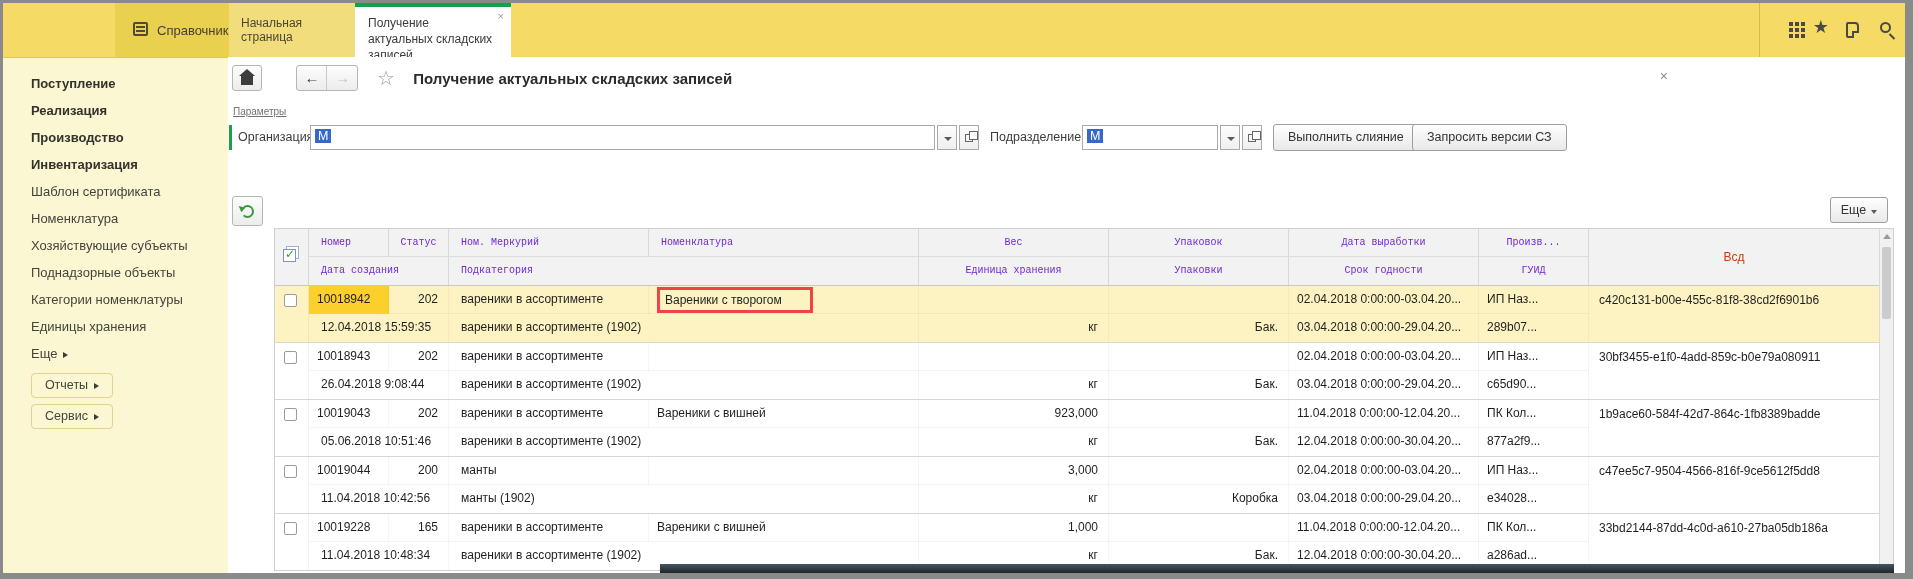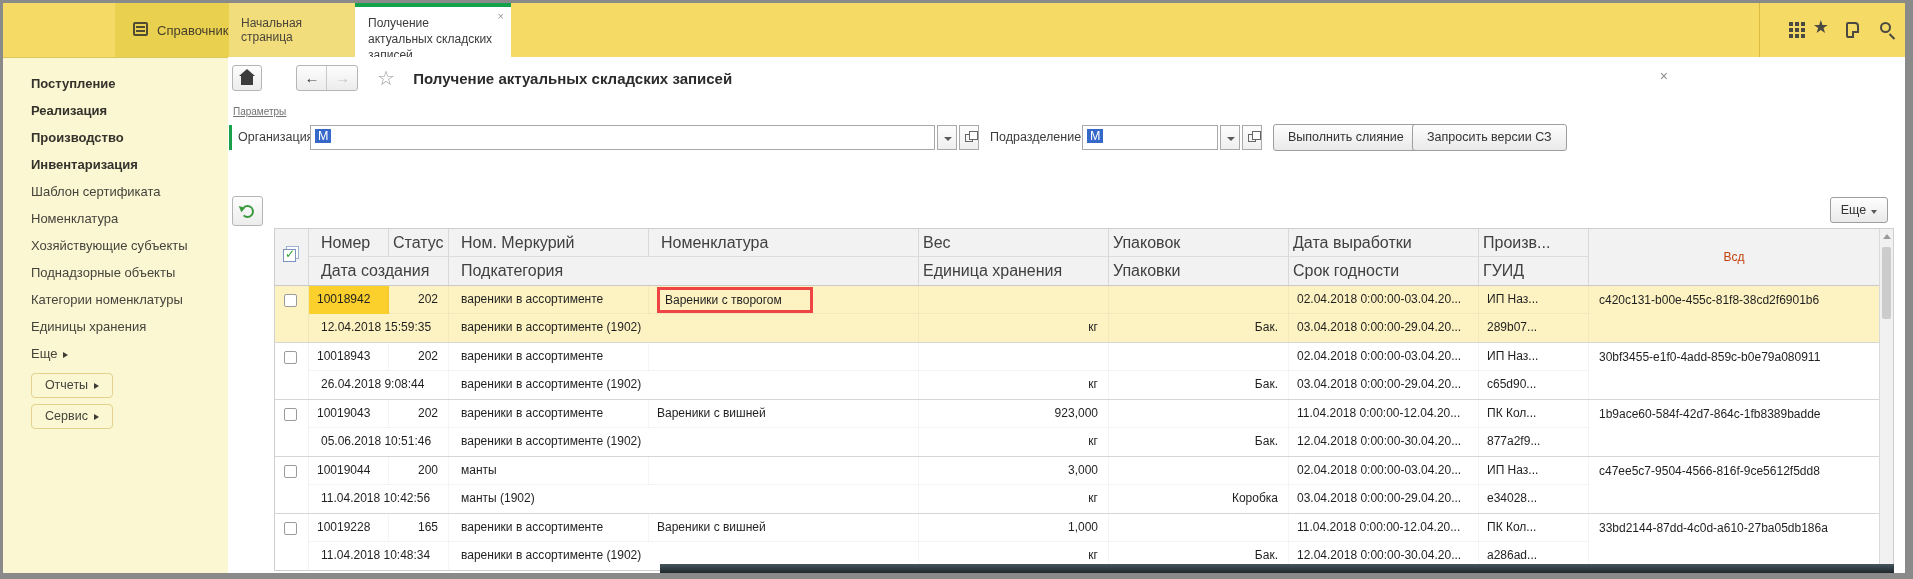--- a/index.html
+++ b/index.html
@@ -88,22 +88,22 @@
   .table { position:absolute; left:46px; top:171px; width:1620px; border:1px solid #cfcfcf; background:#fff; }
   .vscroll { position:absolute; right:0; top:0; bottom:0; width:14px; background:#f1f1f1; border-left:1px solid #d9d9d9; }
   .vs-up { position:absolute; top:5px; left:3px; width:0; height:0; border-left:4px solid transparent; border-right:4px solid transparent; border-bottom:5px solid #9a9a9a; }
   .vs-thumb { position:absolute; top:18px; left:2px; width:9px; height:72px; background:#cccccc; border-radius:2px; }
   .tinner { margin-right:14px; }
   .thead { display:flex; background:#f2f2f2; border-bottom:1px solid #c9c9c9; }
   .hsel { width:34px; border-right:1px solid #d8d8d8; position:relative; }
   .hmid { width:1280px; }
   .hrow { display:flex; height:28px; }
   .hrow:first-child { border-bottom:1px solid #dcdcdc; }
-  .hc { height:28px; line-height:28px; font-size:16px; color:#404040; white-space:nowrap; overflow:hidden; border-right:1px solid #d8d8d8; padding:0 4px; }
-  .hc.al { padding-left:12px; } .hc.ac { }
+  .hc { height:28px; line-height:28px; font-size:10px; color:#6d28d9; white-space:nowrap; overflow:hidden; border-right:1px solid #d8d8d8; padding:0 4px;font-family:Liberation Mono, monospace; }
+  .hc.al { padding-left:12px; } .hc.ac { text-align:center; }
   .hvsd { flex:1; text-align:center; line-height:56px; font-size:12px; color:#c2410c; }
   .selall { position:absolute; left:8px; top:20px; width:13px; height:13px; background:#fff; border:1px solid #7a93c0; box-shadow:3px -3px 0 -1px #fff, 3px -3px 0 0 #9db1d4; }
   .selall::after { content:'✓'; position:absolute; left:1px; top:-3px; font-size:12px; font-weight:bold; color:#2e9e2e; }
 
   .trow { display:flex; min-height:56px; border-top:1px solid #d6d6d6; background:#fff; }
   .trow:first-child { border-top:none; }
   .trow.selected { background:#fdf3c2; }
   .rsel { width:34px; border-right:1px solid rgba(0,0,0,0.05); position:relative; }
   .cb { position:absolute; left:9px; top:8px; width:13px; height:13px; background:#fff; border:1px solid #9b9b9b; border-radius:2px; cursor:pointer; }
   .rmid { width:1280px; }

